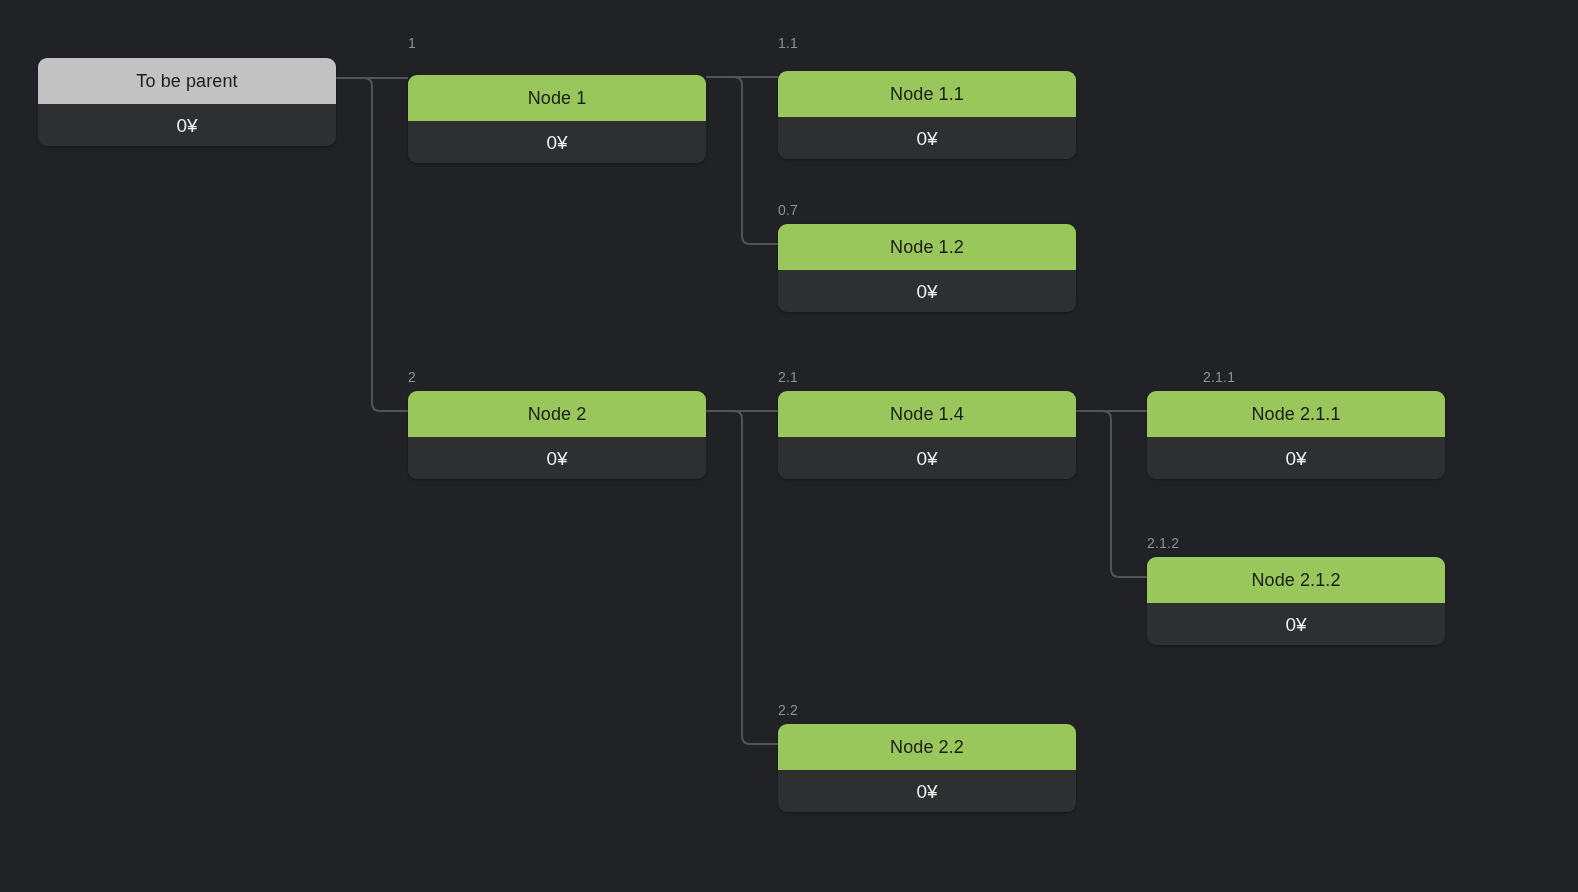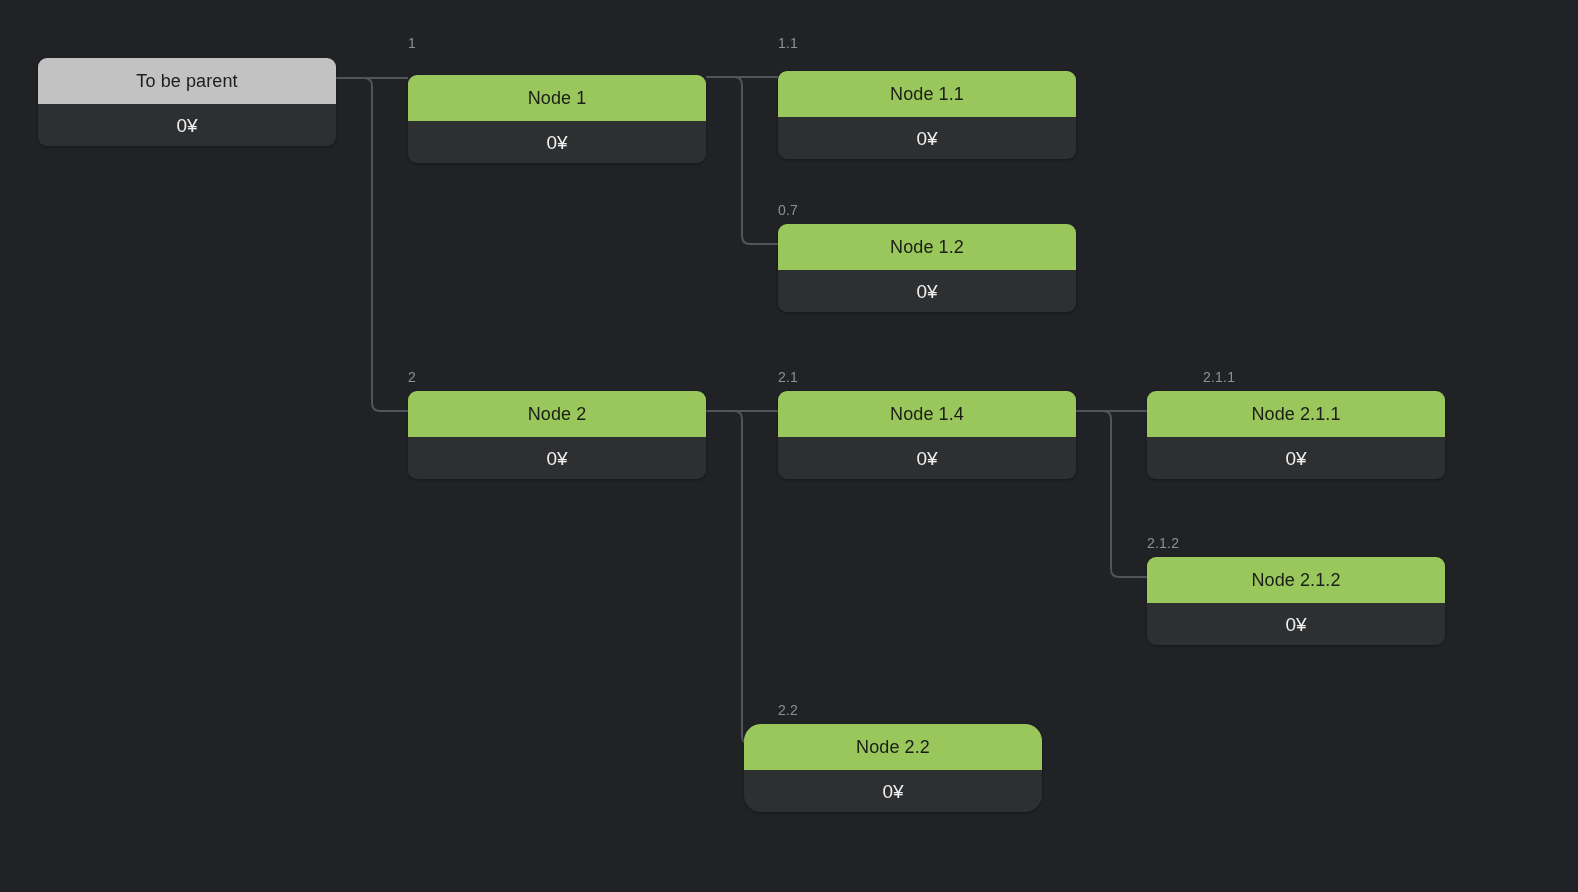--- a/index.html
+++ b/index.html
@@ -138,19 +138,19 @@
       <div class="node" style="left: 1147px; top: 391px; width: 298px;">
         <div class="node-header">Node 2.1.1</div>
         <div class="node-body">0¥</div>
       </div>
       <div class="node-index" style="left: 1147px; top: 536px;">2.1.2</div>
       <div class="node" style="left: 1147px; top: 557px; width: 298px;">
         <div class="node-header">Node 2.1.2</div>
         <div class="node-body">0¥</div>
       </div>
       <div class="node-index" style="left: 778px; top: 703px;">2.2</div>
-      <div class="node" style="left: 744px; top: 724px; width: 298px; border-radius: 17px;">
+      <div class="node" style="left: 778px; top: 724px; width: 298px;">
         <div class="node-header">Node 2.2</div>
         <div class="node-body">0¥</div>
       </div>
     </div>
 
 </div>
 
 </body></html>

